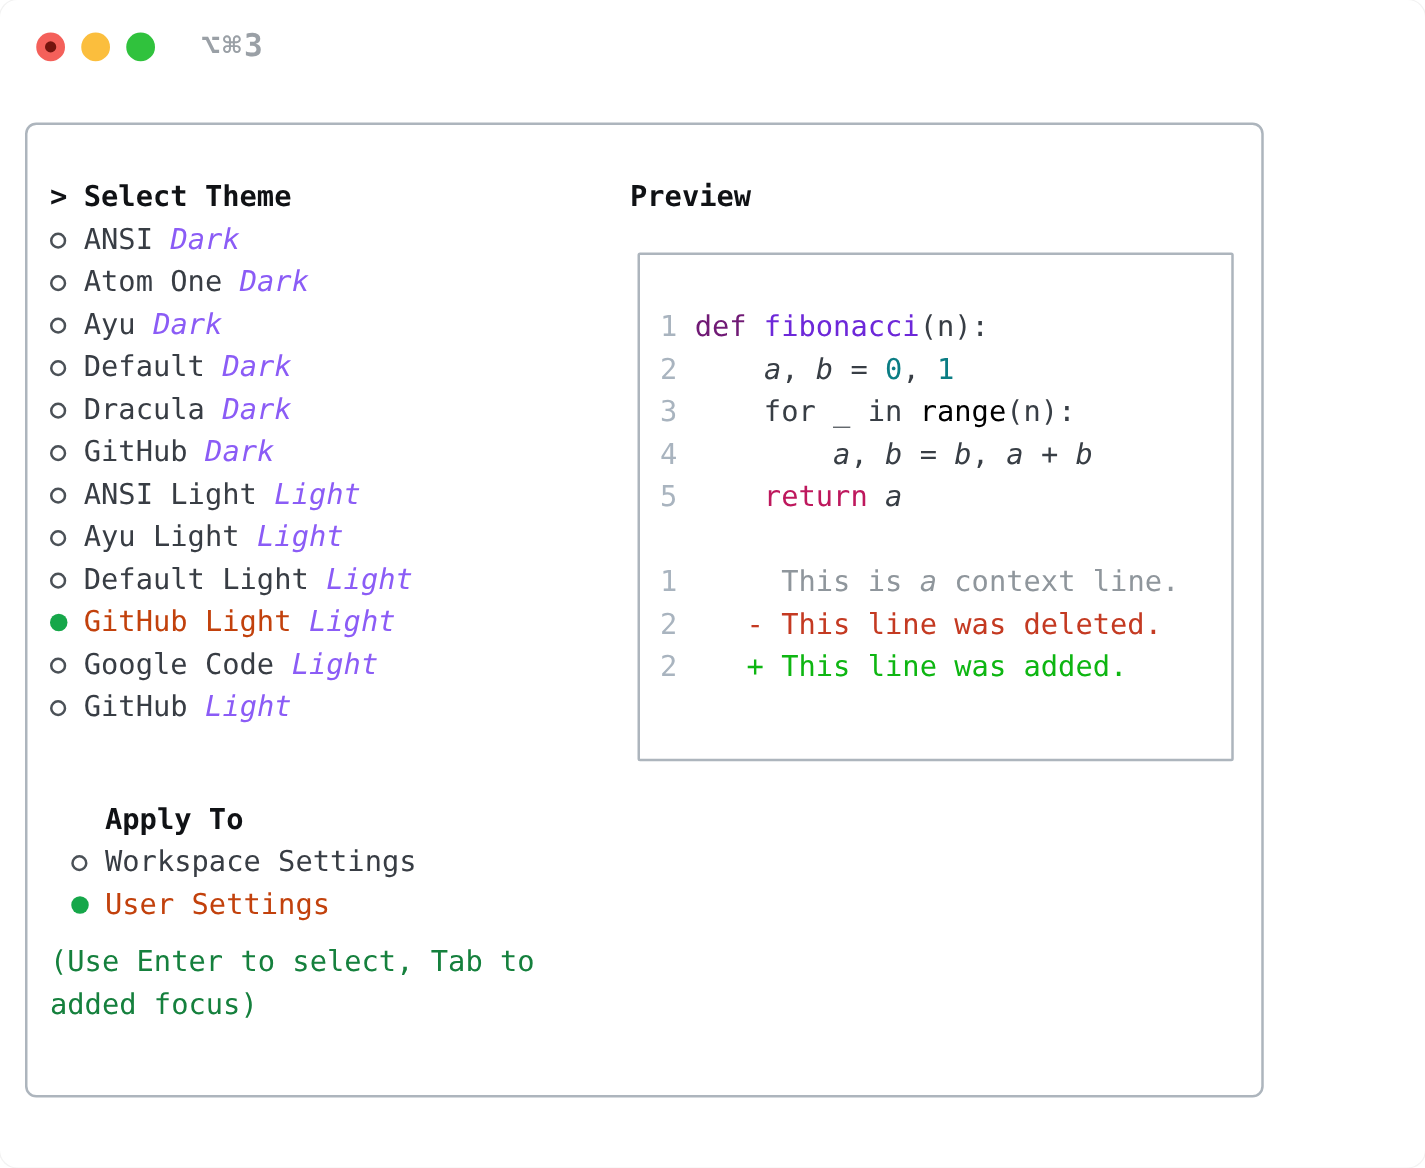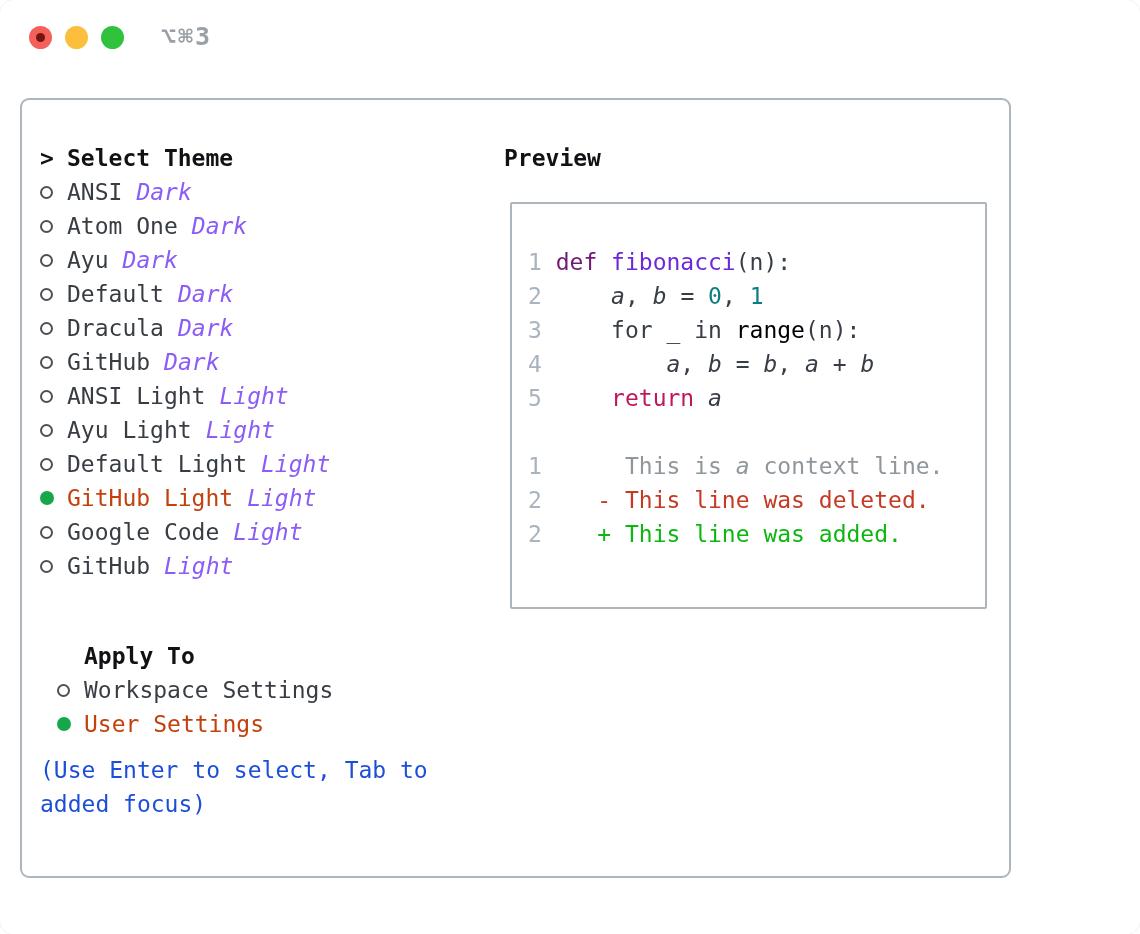--- a/index.html
+++ b/index.html
@@ -26,21 +26,21 @@
   .circle{width:13px;height:13px;border:2px solid #4b5157;border-radius:50%;box-sizing:border-box;}
   .circle.sel{width:14px;height:14px;border:none;background:#16a74a;}
   .prompt{font-weight:bold;color:#101215;}
   .hdr{font-weight:bold;color:#101215;}
   .tvariant{margin-left:14px;color:#8b5cf6;font-style:italic;}
   .sel-name{color:#c2410c;}
   
   .theme-list{position:absolute;left:18px;top:41px;}
   .apply-section{position:absolute;left:35px;top:517px;margin-top:22px;}
   .help-text{position:absolute;left:18px;top:653px;}
-  .help-line{height:34px;line-height:34px;font-size:23px;color:#1d4ed8;white-space:pre;}
+  .help-line{height:34px;line-height:34px;font-size:23px;color:#15803d;white-space:pre;}
   
   .preview-label{position:absolute;left:482px;top:41px;height:34px;display:flex;align-items:center;
     font-size:23px;font-weight:bold;color:#101215;}
   .pbox{position:absolute;left:488px;top:102px;width:477px;height:407px;
     border:2px solid #adb5bd;border-radius:2px;box-sizing:border-box;background:#fff;}
   .pcode{position:absolute;left:0;top:0;right:0;padding:41px 0 0 16px;}
   .pline{height:34px;line-height:34px;font-size:23px;white-space:pre;}
 </style>
 </head>
 <body>

